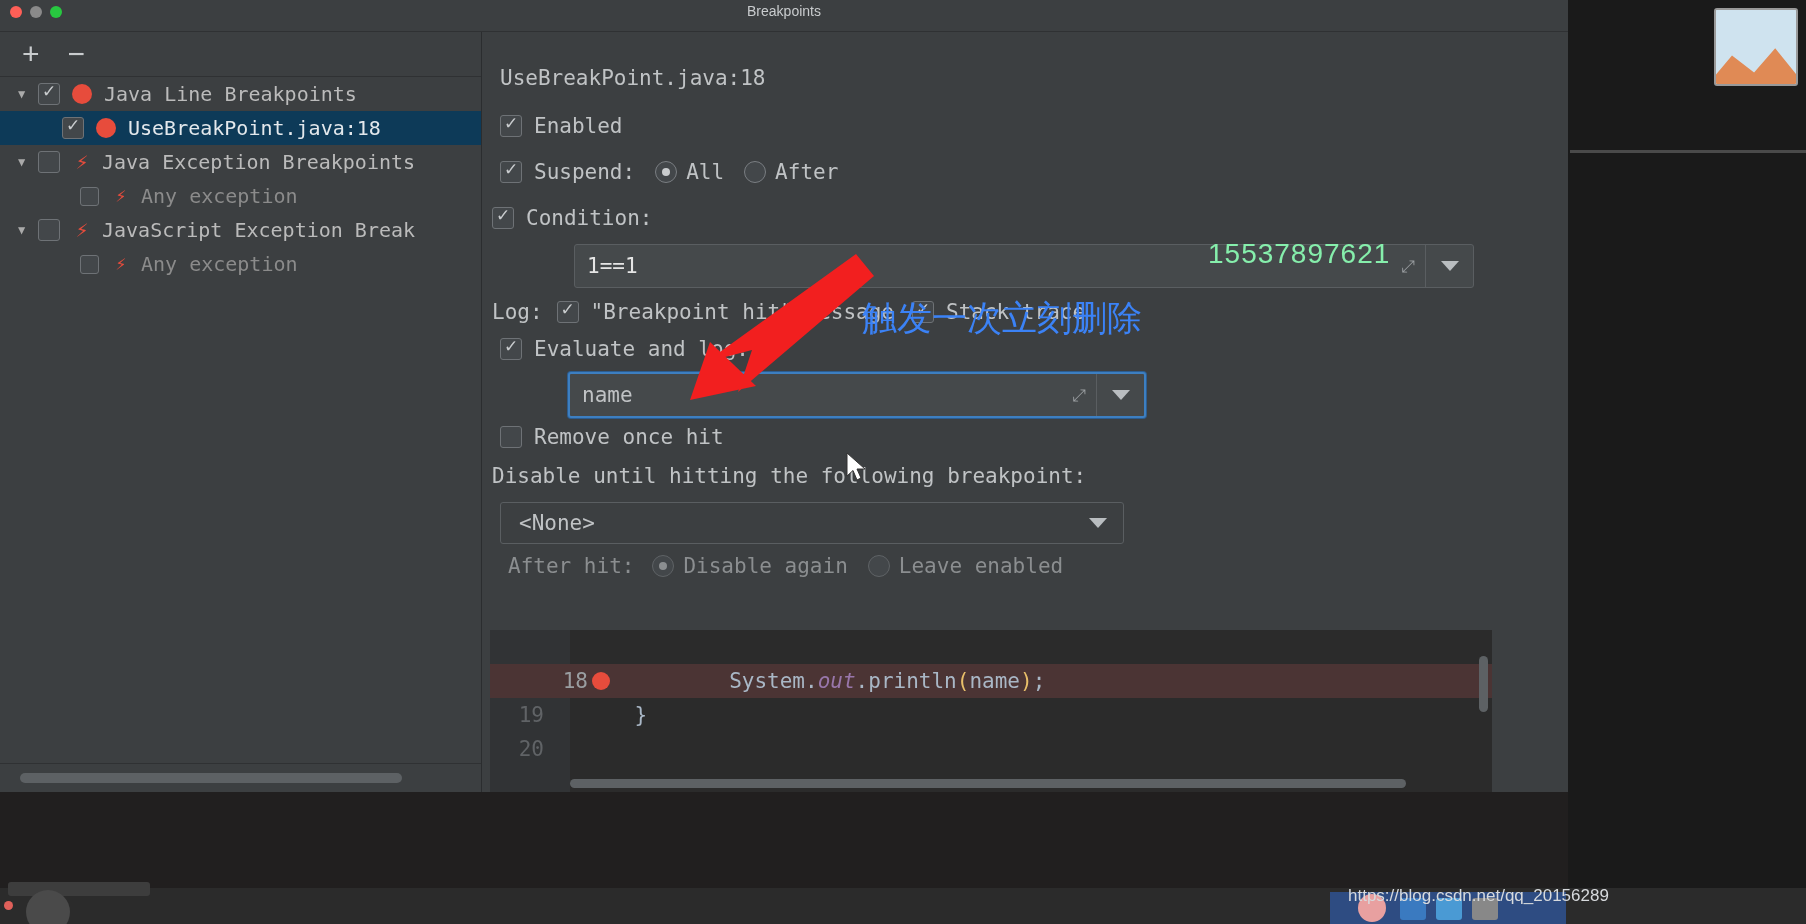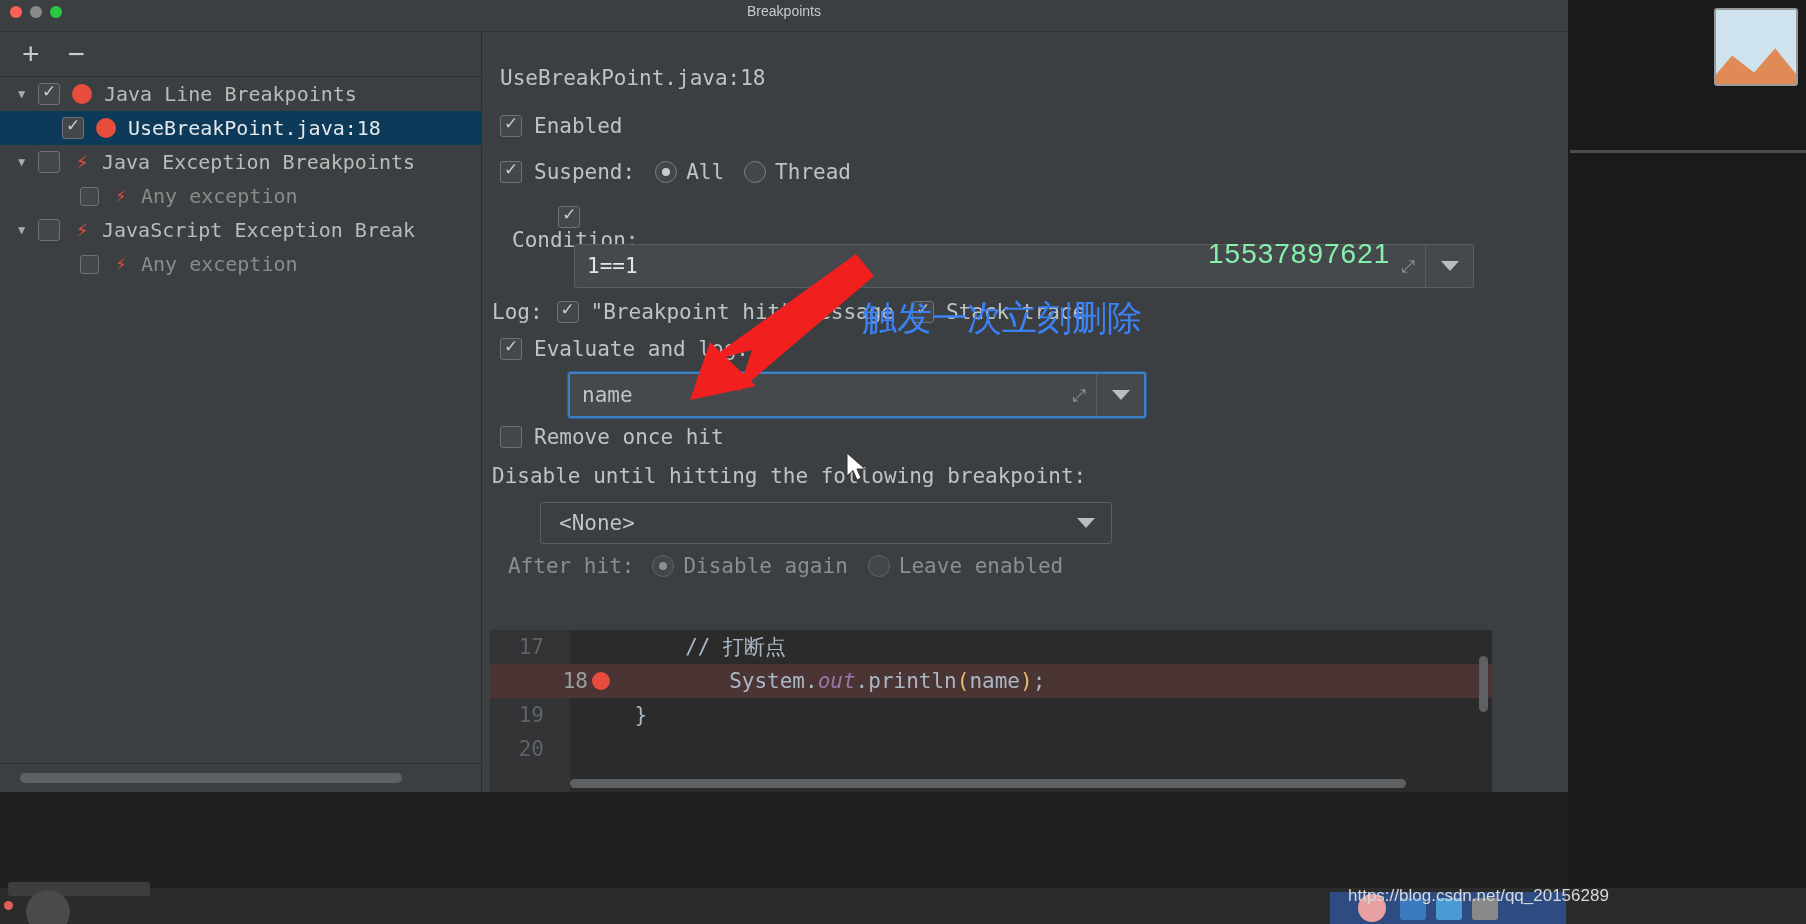--- a/index.html
+++ b/index.html
@@ -354,24 +354,24 @@
           <span class="cb checked"></span>
           <span class="lbl">Enabled</span>
         </div>
 
         <div class="row" style="left:8px; top:128px;">
           <span class="cb checked"></span>
           <span class="lbl">Suspend:</span>
           <span class="radio on" style="margin-left:20px;"></span>
           <span class="lbl">All</span>
           <span class="radio" style="margin-left:20px;"></span>
-          <span class="lbl">Thread</span>
-        </div>
-
-        <div class="row" style="left:20px; top:174px;flex-direction:column;">
+          <span class="lbl">After</span>
+        </div>
+
+        <div class="row" style="left:0; top:174px;">
           <span class="cb checked"></span>
           <span class="lbl">Condition:</span>
         </div>
         <div class="field" style="left:82px; top:212px; width:900px; height:44px;">
           <span class="ftext code-num">1==1</span>
           <span class="expand-ico">⤢</span>
           <span class="drop-btn">
             <span class="caret"></span>
           </span>
         </div>
@@ -397,21 +397,21 @@
         </div>
 
         <div class="row" style="left:8px; top:393px;">
           <span class="cb"></span>
           <span class="lbl">Remove once hit</span>
         </div>
 
         <div class="row" style="left:0px; top:432px;">
           <span class="lbl">Disable until hitting the following breakpoint:</span>
         </div>
-        <div class="selectbox" style="left:8px; top:470px; width:572px; height:42px;margin-left:40px;">
+        <div class="selectbox" style="left:8px; top:470px; width:624px; height:42px;">
           <span class="sv">&lt;None&gt;</span>
           <span class="caret"></span>
         </div>
 
         <div class="row" style="left:0px; top:522px; padding-left:0;">
           <span class="lbl dim" style="margin-left:16px;text-align:right;">After hit:</span>
           <span class="radio dim on" style="margin-left:18px;"></span>
           <span class="lbl dim">Disable again</span>
           <span class="radio dim" style="margin-left:20px;"></span>
           <span class="lbl dim">Leave enabled</span>
@@ -430,25 +430,20 @@
 <div id="annot-cn">触发一次立刻删除</div>
 <div id="annot-num">15537897621</div>
 
 <svg id="cursor" width="22" height="32" viewBox="0 0 22 32">
   <polygon points="1,1 1,24 7,18.5 11,28 15,26 11,17 19,17" fill="#ffffff" stroke="#333" stroke-width="1"></polygon>
 </svg>
 
 <div id="editor">
   <div class="gutter"></div>
 
-  <div class="cline" style="top:0px;">
-    <span class="ln dim">17</span>
-    <span class="gdot"></span>
-    <span class="ctext tok-comment">        // 打断点</span>
-  </div>
 
   <div class="cline hl" style="top:34px;">
     <span class="ln">18</span>
     <span class="gdot">
         <i></i>
       </span>
     <span class="ctext"><span class="tok-plain">        System.</span><span class="tok-italic">out</span><span class="tok-plain">.println</span><span class="tok-paren">(</span><span class="tok-plain">name</span><span class="tok-paren">)</span><span class="tok-plain">;</span></span>
   </div>
 
   <div class="cline" style="top:68px;">

